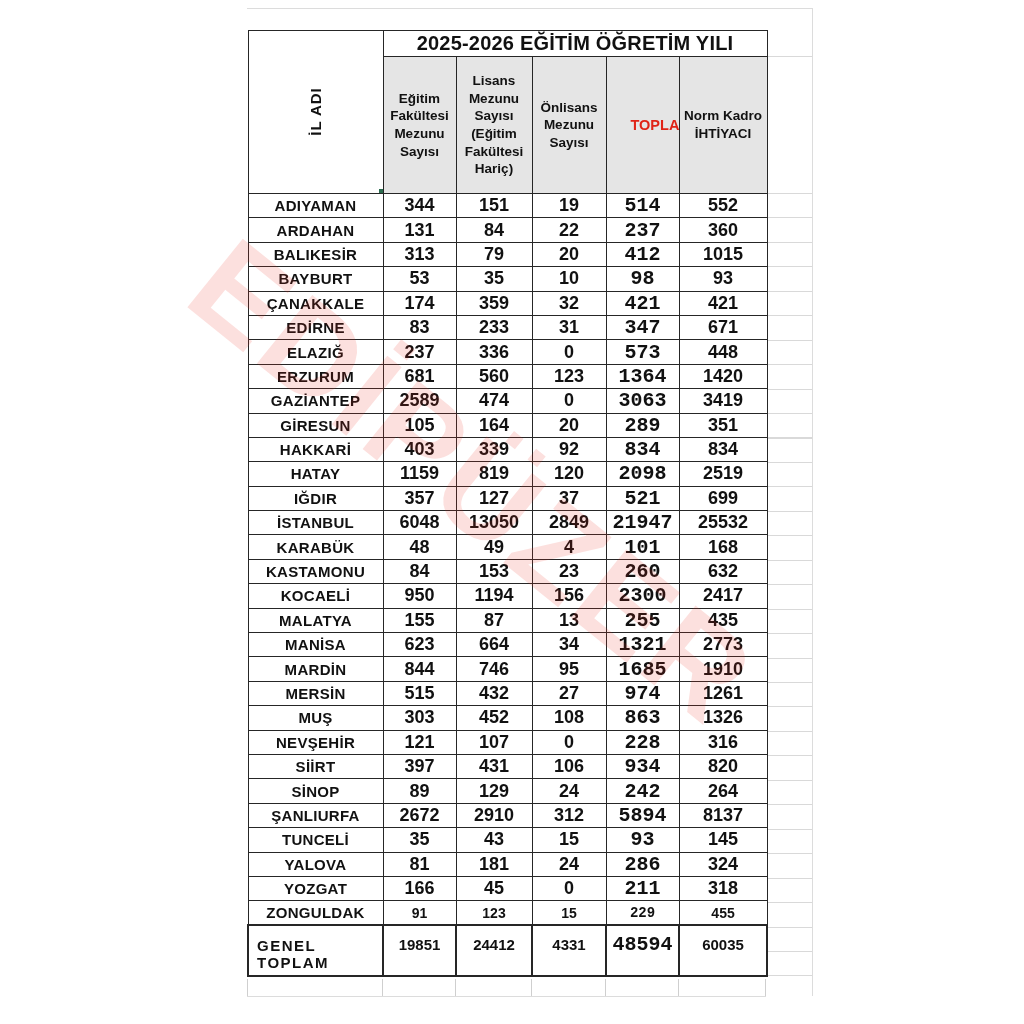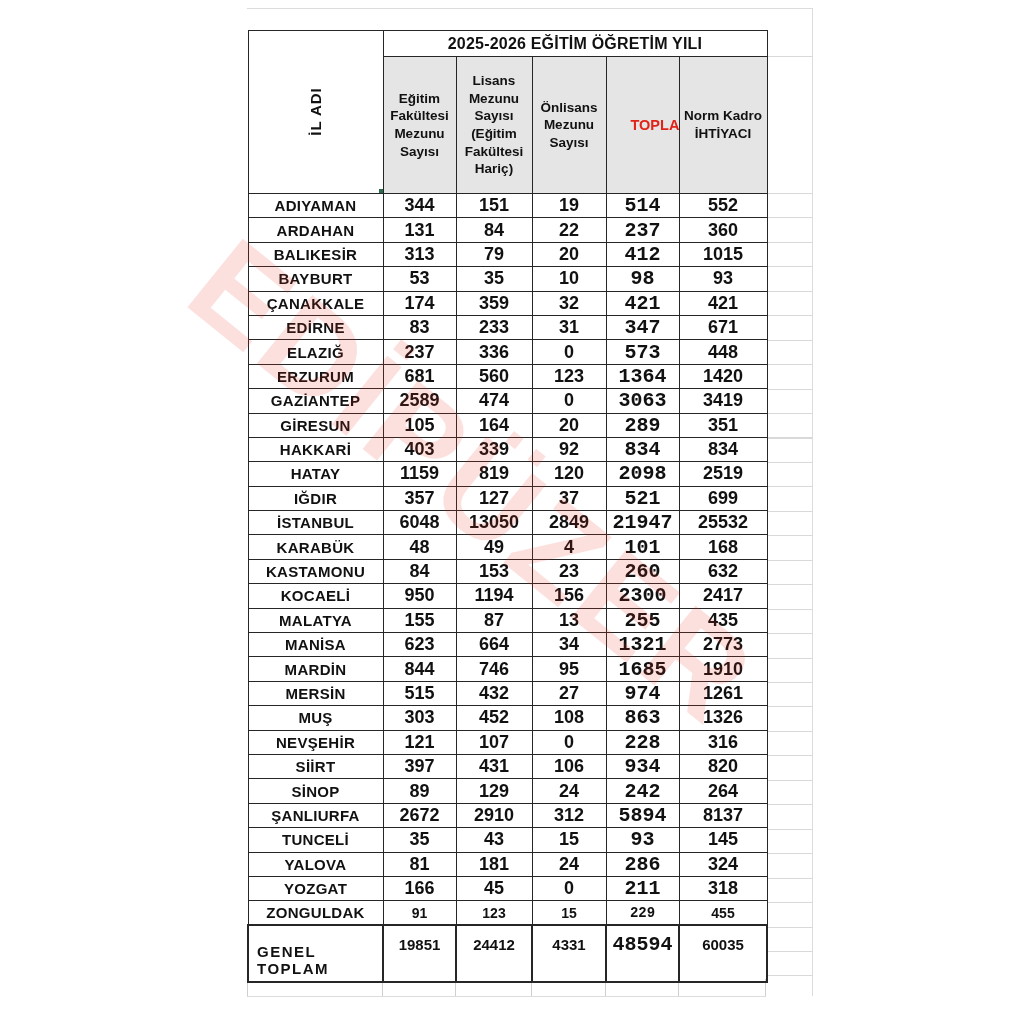--- a/index.html
+++ b/index.html
@@ -5,37 +5,37 @@
   html,body{margin:0;padding:0;background:#ffffff;width:1024px;height:1024px;overflow:hidden;
             font-family:"Liberation Sans",sans-serif;}
   .stage{position:relative;width:1024px;height:1024px;}
 
   
   table.sheet{position:absolute;left:247px;top:30px;width:519px;border-collapse:collapse;
               table-layout:fixed;}
   table.sheet td, table.sheet th{border:1.5px solid #262626;padding:0;text-align:center;
               font-weight:bold;color:#111;overflow:hidden;}
   tr.title-row{height:26px;}
-  td.title-cell{font-size:16px;letter-spacing:.2px;border-width:2px;}
+  td.title-cell{font-size:20px;letter-spacing:.2px;border-width:2px;}
   td.il-adi{border:2.5px solid #2a6b4e;position:relative;background:#fff;}
   td.il-adi .rot{display:inline-block;transform:rotate(-90deg);font-size:15px;letter-spacing:1px;
               white-space:nowrap;}
   td.il-adi::after{content:"";position:absolute;right:-4px;bottom:-4px;width:7px;height:7px;
               background:#2a6b4e;border:1px solid #fff;}
   tr.header-row{height:137px;}
   tr.header-row th{font-size:13.5px;line-height:1.3;vertical-align:middle;padding:0 2px;
               font-weight:bold;background:#e5e5e5;}
   tr.header-row th.toplam-h{color:#e02417;font-size:14.5px;padding-left:24px;}
   tbody tr.data{height:24.4px;}
   td.city{font-size:15px;letter-spacing:.3px;}
   td.num{font-size:18px;}
   td.toplam{color:#e02417;font-size:20px;font-family:Liberation Mono, monospace;}
   tr.small td.num{font-size:14px;}
   tr.small td.toplam{font-size:14px;text-align:center;}
-  tr.total-row{height:57px;}
+  tr.total-row{height:51px;}
   tr.total-row td{border-width:2px;}
   tr.total-row td.label{text-align:left;vertical-align:bottom;padding:0 0 4px 8px;font-size:15px;
               letter-spacing:1.5px;}
   tr.total-row td.num{vertical-align:top;padding-top:10px;font-size:15px;}
   tr.total-row td.toplam{vertical-align:top;padding-top:7px;font-size:20px;}
 
   
   .ghost-vline{position:absolute;left:812px;top:8px;width:1px;height:988px;background:#dcdcdc;}
   .ghost-topline{position:absolute;left:247px;top:8px;width:565px;height:1px;background:#dcdcdc;}
   .ghost-col{position:absolute;left:768px;top:193px;width:44px;height:785px;

